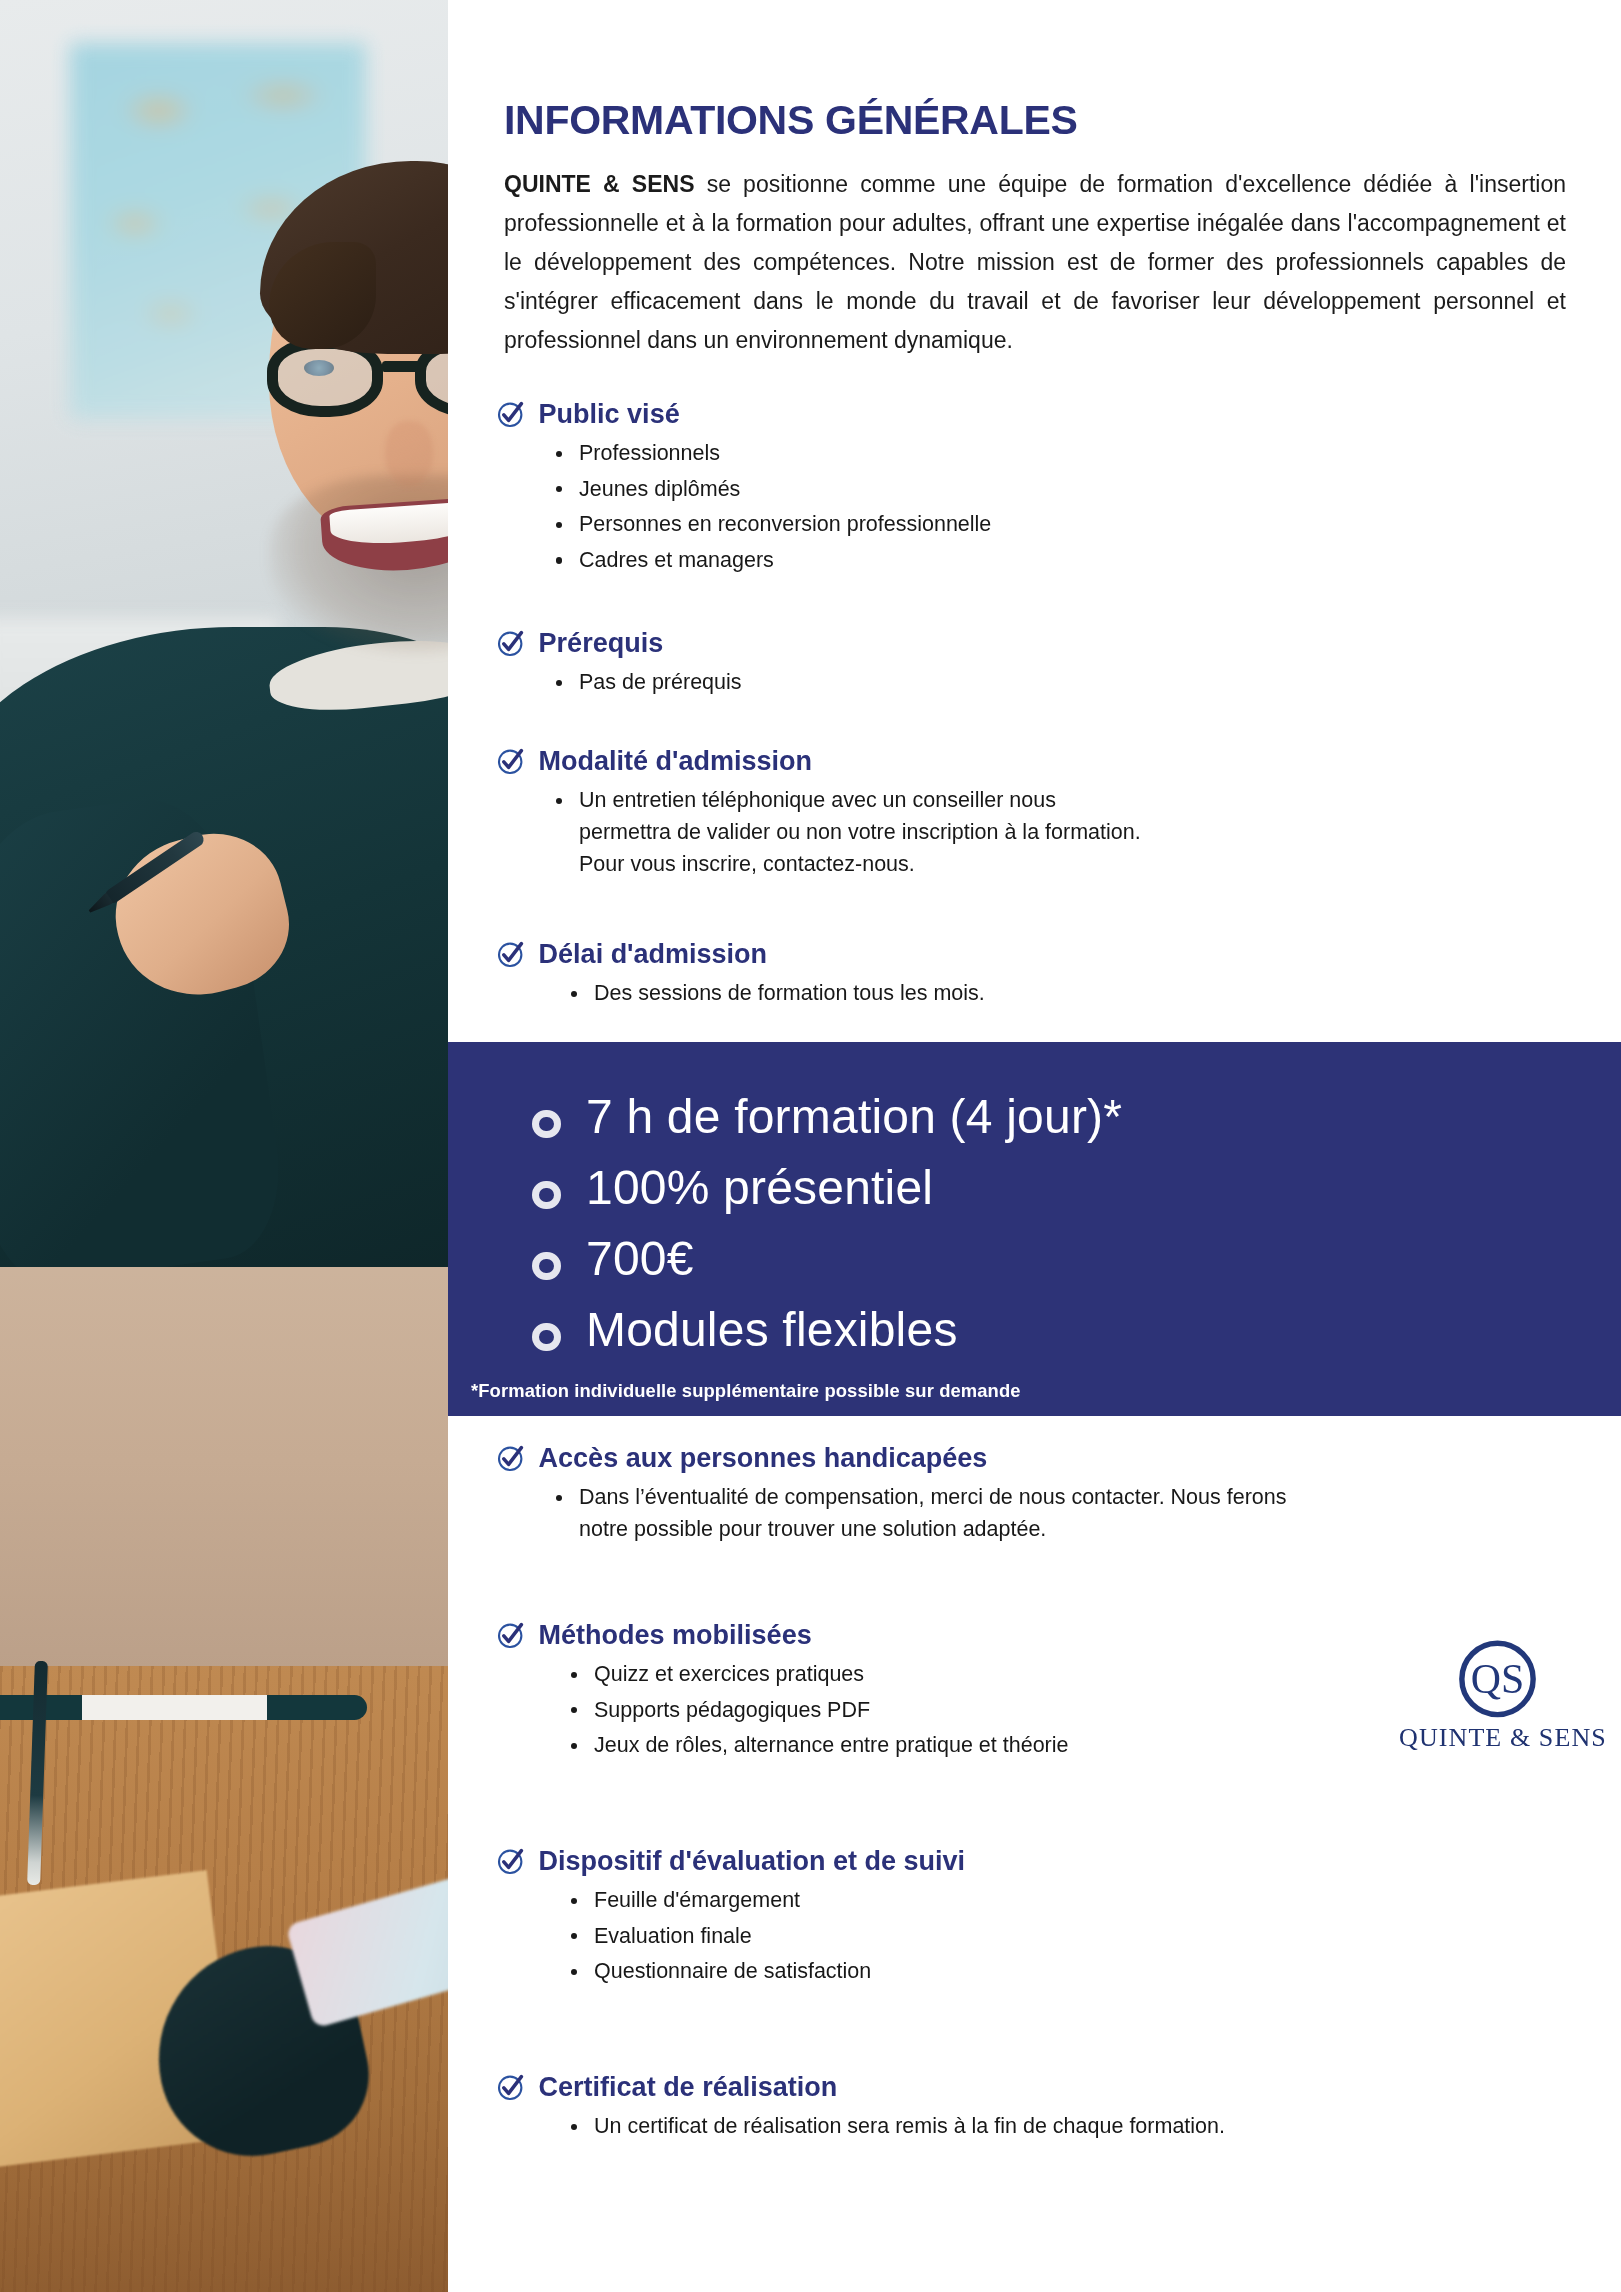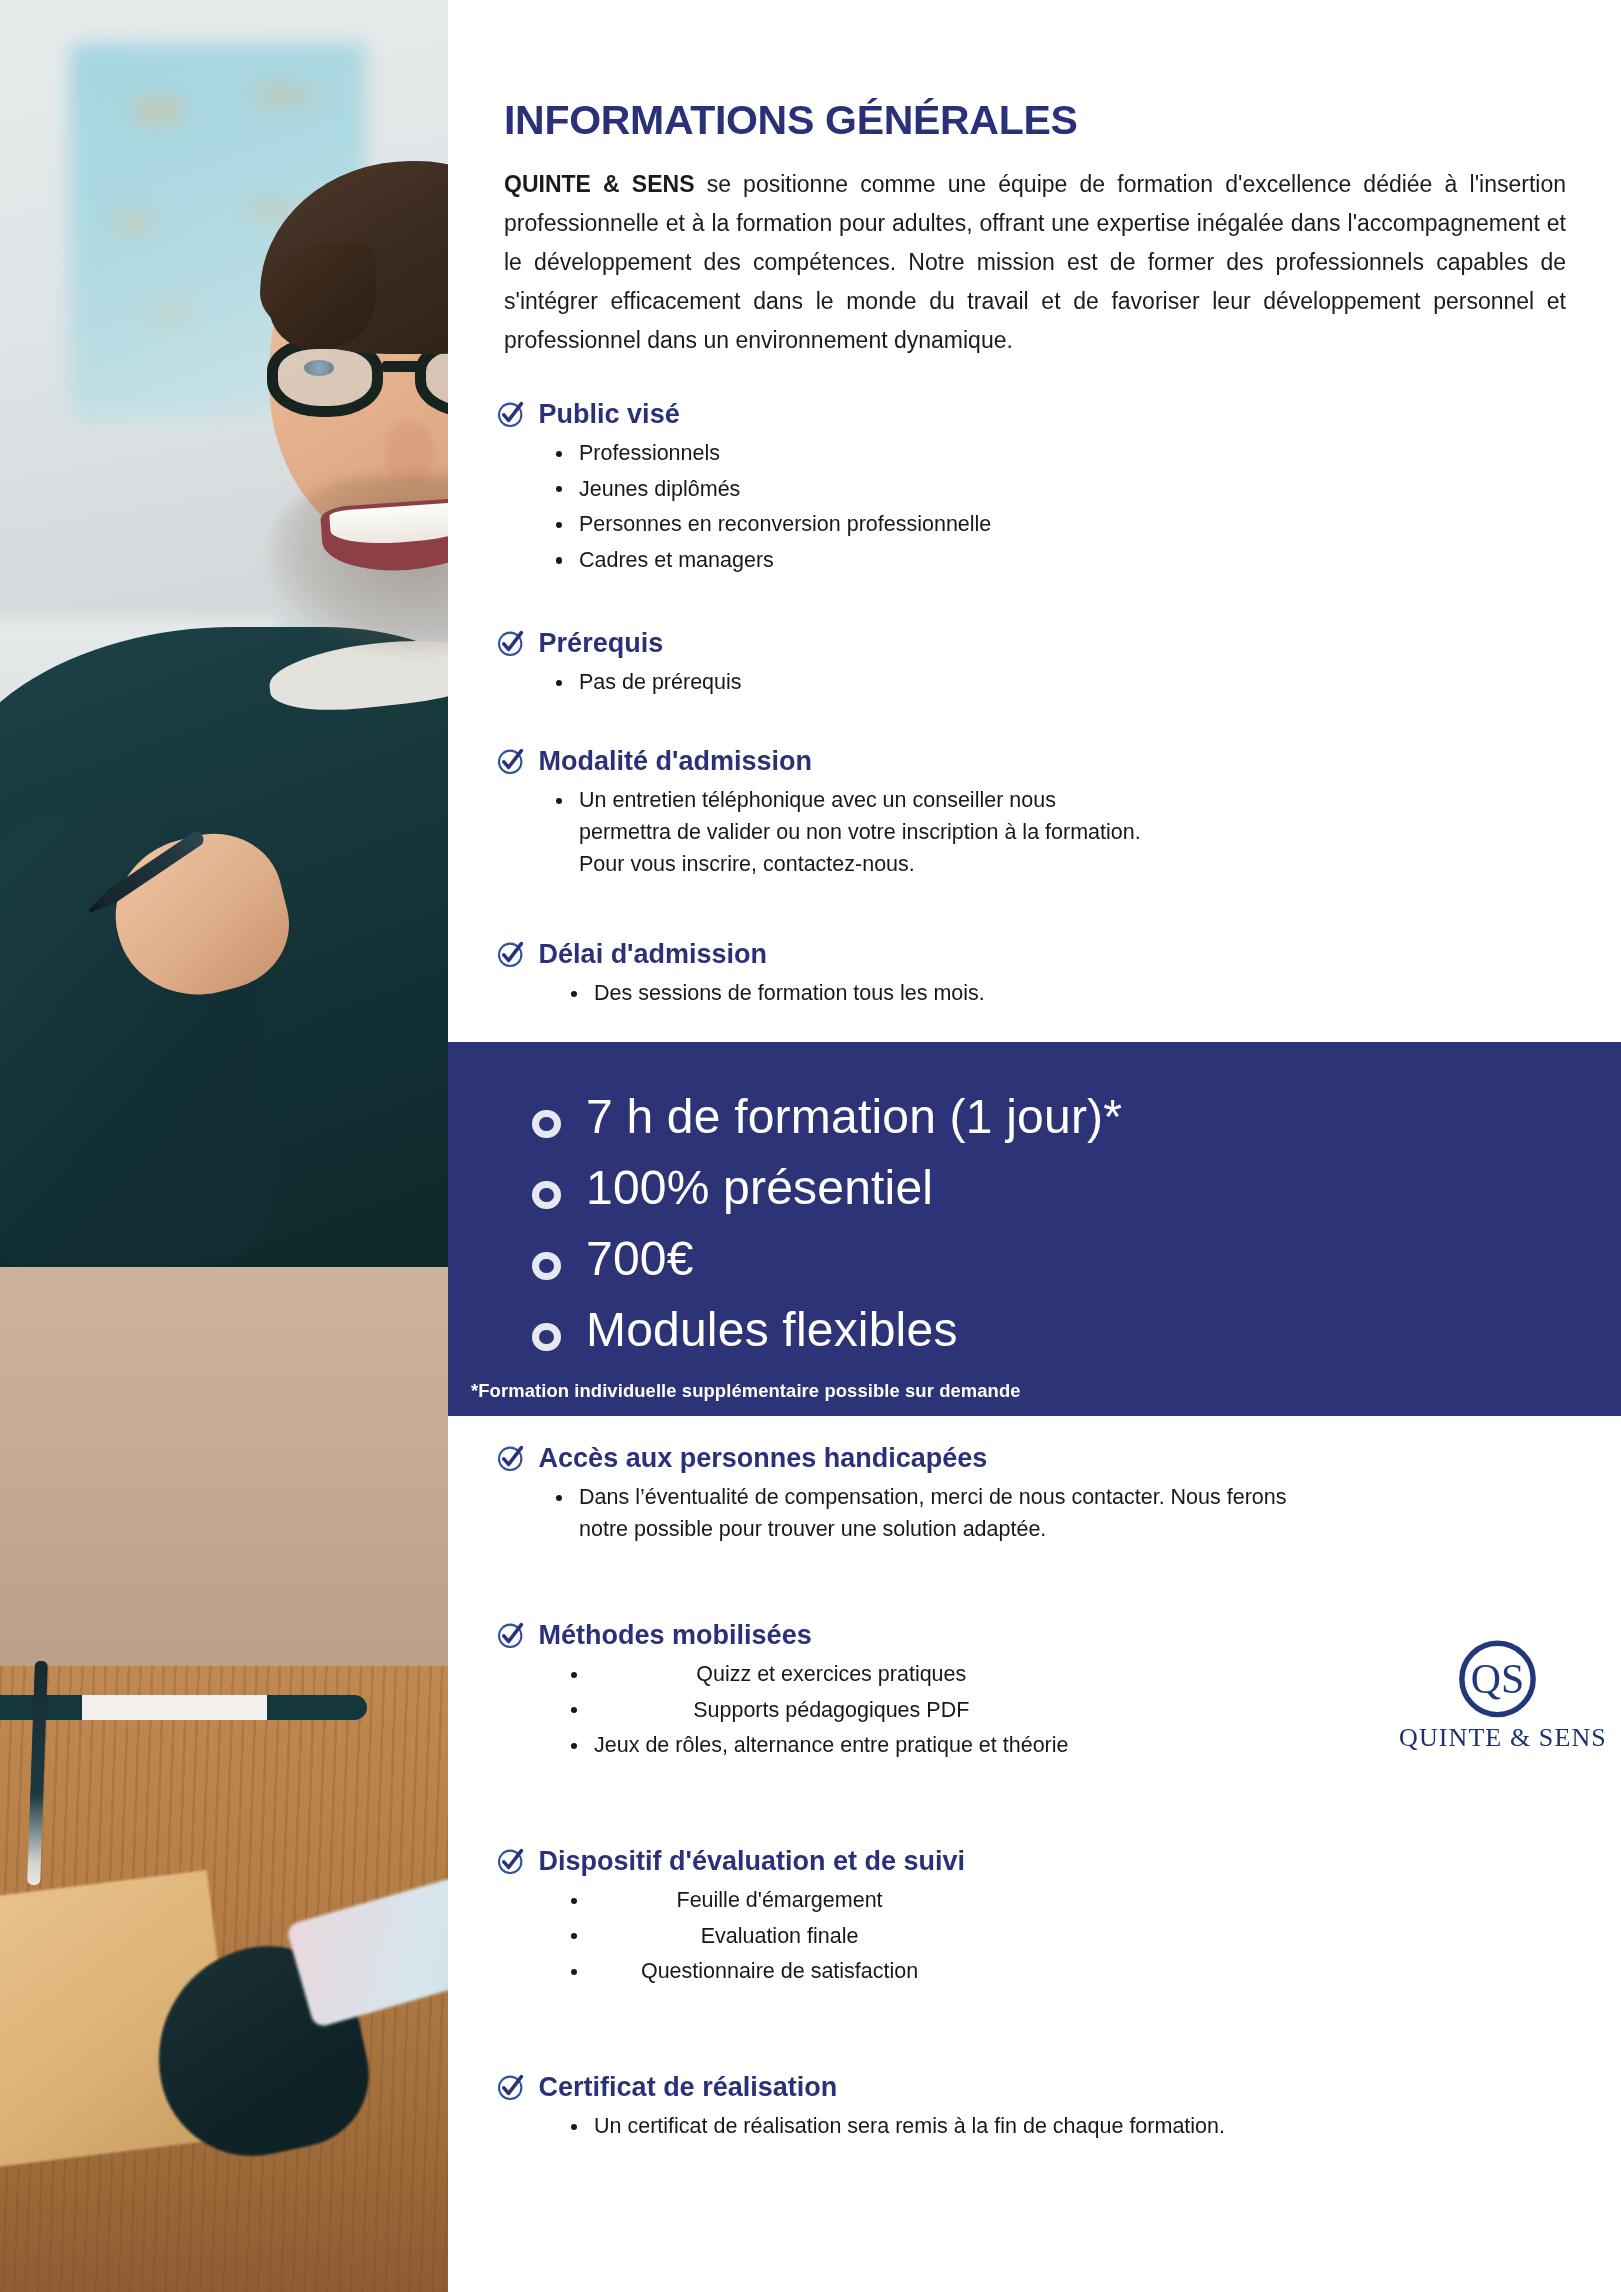--- a/index.html
+++ b/index.html
@@ -358,21 +358,21 @@
     content: "";
     position: absolute;
     left: -23px;
     top: 13.4px;
     width: 6.3px; height: 6.3px;
     background: #1a1a1a;
     border-radius: 50%;
   }
   ul.bullets.wrapped li { max-width: 573px; }
   ul.bullets.wrapped-wide li { max-width: 716px; }
-  ul.bullets.indent-more { padding-left: 99px; text-align: center; }
+  ul.bullets.indent-more { padding-left: 99px; }
 
   
   .blue-band {
     position: absolute;
     left: 448px;
     top: 1042px;
     width: 1173px;
     height: 374px;
     background: #2d3377;
     overflow: hidden;
@@ -604,20 +604,20 @@
       <circle cx="60" cy="58" r="46" fill="none" stroke="#22387a" stroke-width="7"></circle>
       <text x="60" y="76" text-anchor="middle" font-family="Liberation Serif, serif" font-size="54" fill="#22387a">QS</text>
     </svg>
     <div class="logo-text">QUINTE &amp; SENS</div>
   </div>
 
 </div>
 
 <div class="blue-band">
   <ul class="band-list">
-    <li>7 h de formation (1 jour)*</li>
+    <li>7 h de formation (4 jour)*</li>
     <li>100%  présentiel</li>
     <li>700€</li>
     <li>Modules flexibles</li>
   </ul>
   <div class="band-note">*Formation individuelle supplémentaire possible sur demande</div>
 </div>
 
 
 </body></html>

